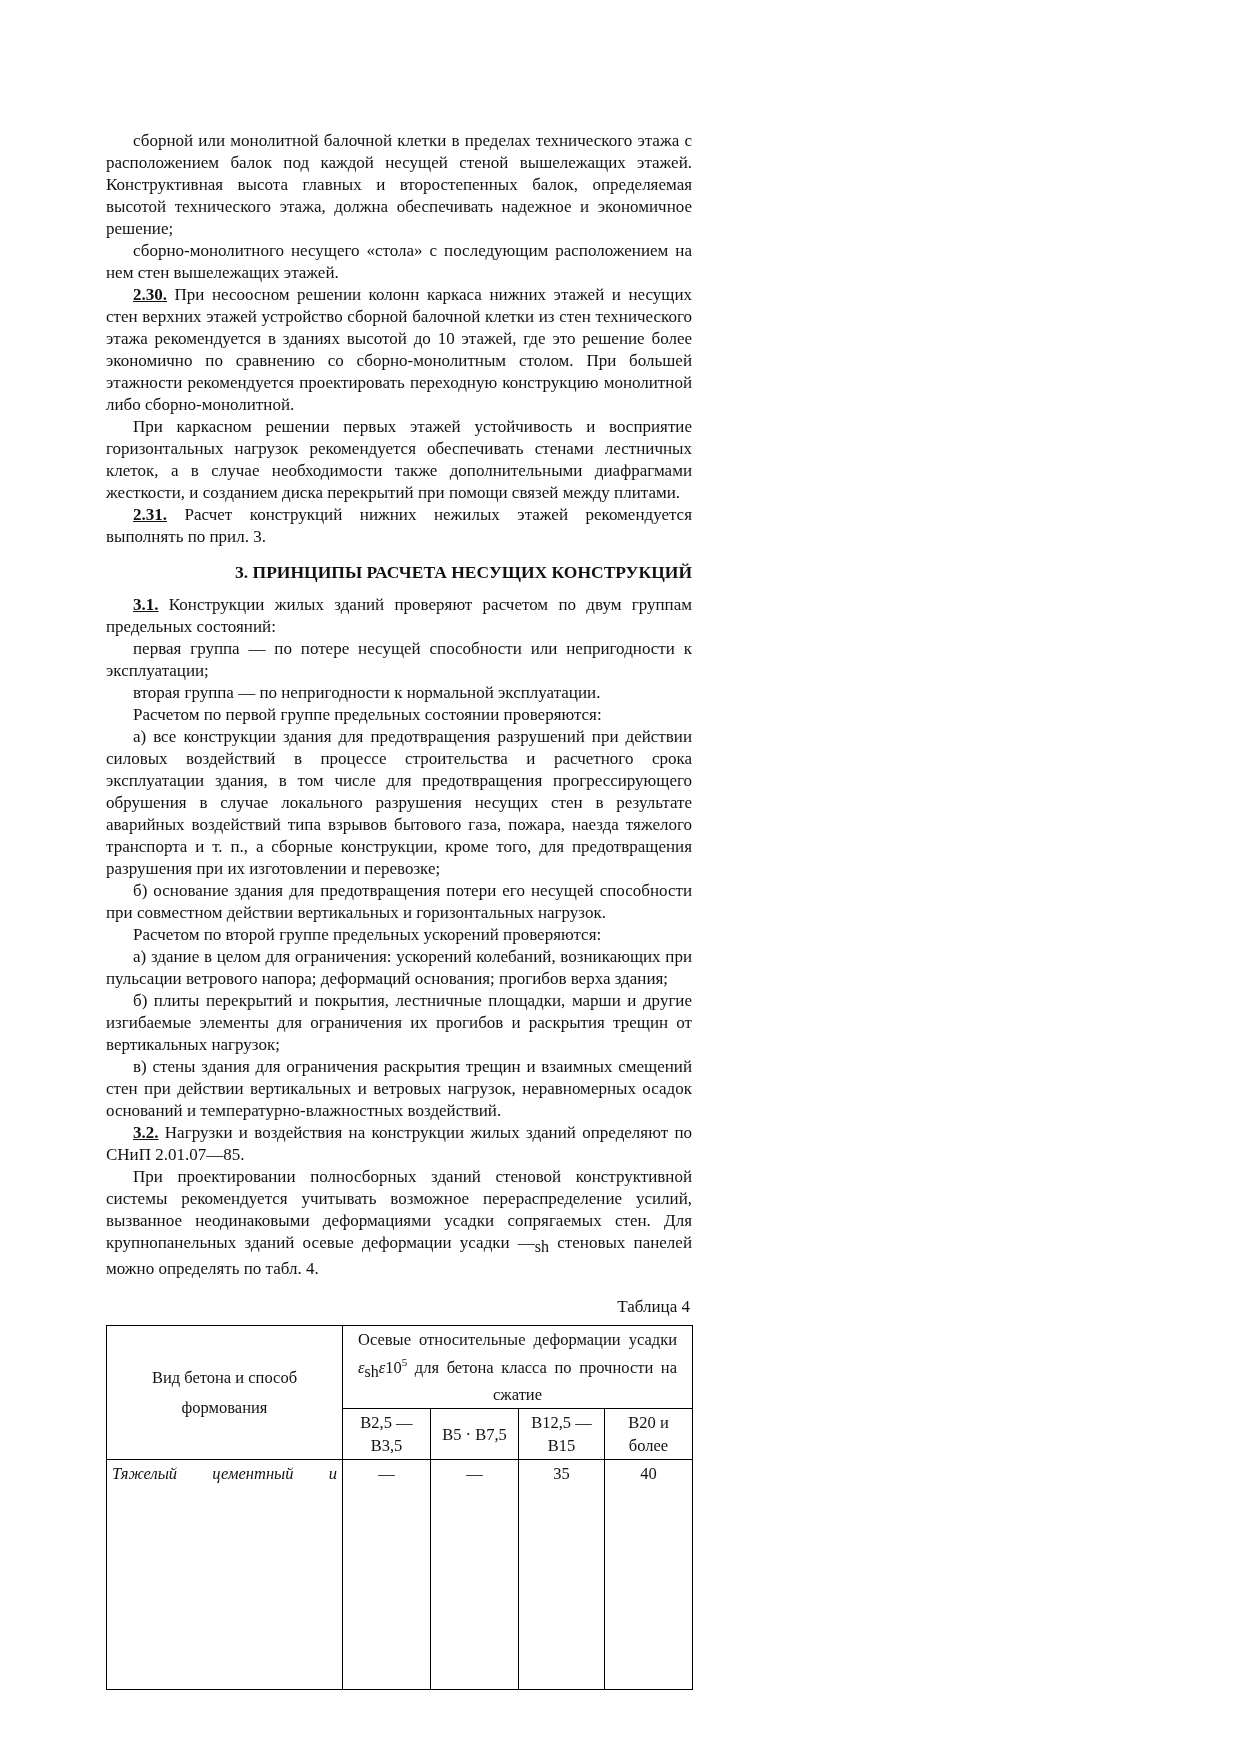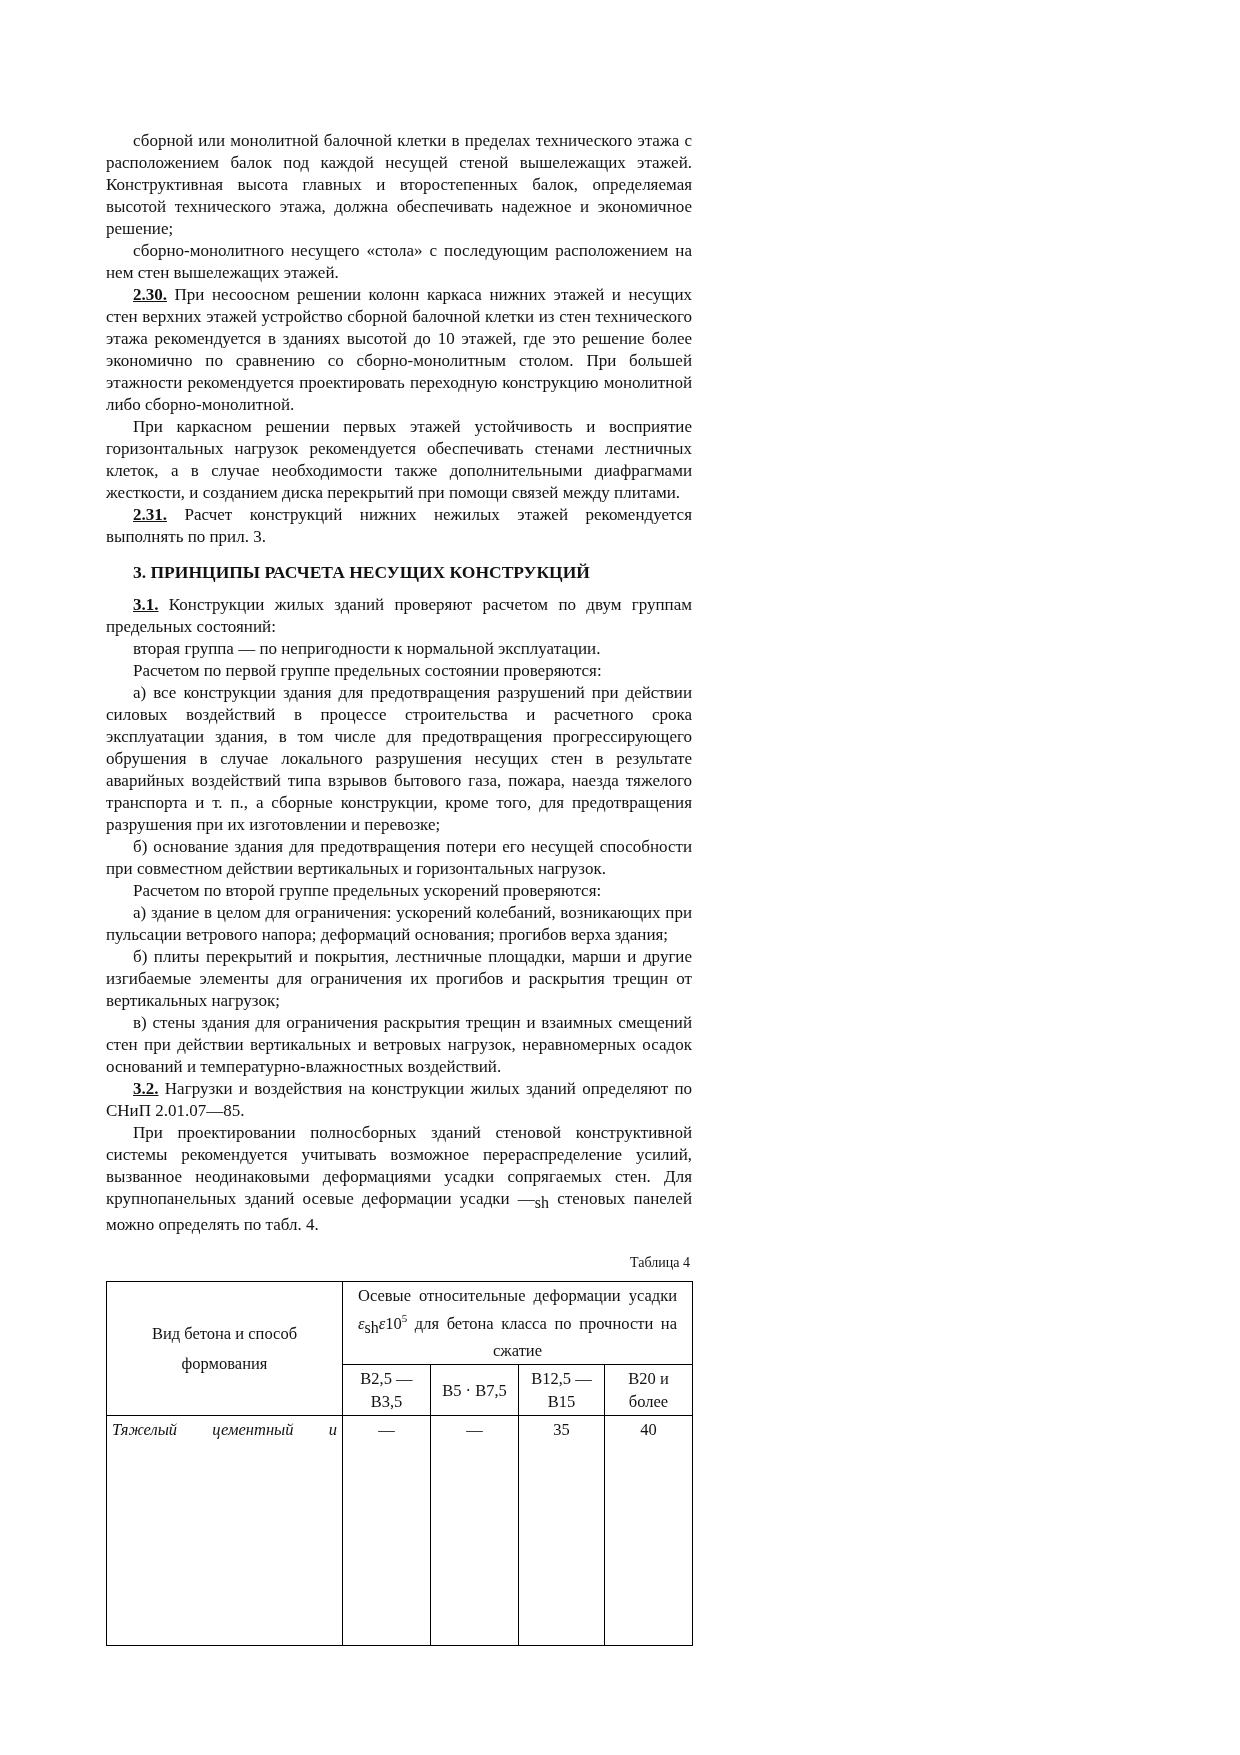--- a/index.html
+++ b/index.html
@@ -23,26 +23,26 @@
     text-align: justify;
   }
   p.para { margin: 0; text-indent: 27px; }
   p.para b { font-weight: bold; text-decoration: underline; }
   h2.heading {
     margin: 13px 0 11px 0;
     font-size: 17.5px;
     line-height: 22px;
     font-weight: bold;
     text-indent: 27px;
-    text-align: left;
+    text-align: right;
   }
   .table-caption {
     margin: 16px 2px 7px 0;
     text-align: right;
-    font-size: 14px;
+    font-size: 17px;
   }
   table.tbl { width: 100%; border-collapse: collapse; table-layout: fixed; }
   .tbl td {
     border: 1px solid #000000;
     padding: 2px 5px;
     font-size: 16.5px;
     line-height: 23px;
     text-align: center;
     vertical-align: middle;
   }
@@ -62,20 +62,21 @@
 
     <p class="para"><span>сборной или монолитной балочной клетки в пределах технического этажа с расположением балок под каждой несущей стеной вышележащих этажей. Конструктивная высота главных и второстепенных балок, определяемая высотой технического этажа, должна обеспечивать надежное и экономичное решение;</span></p>
     <p class="para"><span>сборно-монолитного несущего «стола» с последующим расположением на нем стен вышележащих этажей.</span></p>
     <p class="para"><b>2.30.</b> <span>При несоосном решении колонн каркаса нижних этажей и несущих стен верхних этажей устройство сборной балочной клетки из стен технического этажа рекомендуется в зданиях высотой до 10 этажей, где это решение более экономично по сравнению со сборно-монолитным столом. При большей этажности рекомендуется проектировать переходную конструкцию монолитной либо сборно-монолитной.</span></p>
     <p class="para"><span>При каркасном решении первых этажей устойчивость и восприятие горизонтальных нагрузок рекомендуется обеспечивать стенами лестничных клеток, а в случае необходимости также дополнительными диафрагмами жесткости, и созданием диска перекрытий при помощи связей между плитами.</span></p>
     <p class="para"><b>2.31.</b> <span>Расчет конструкций нижних нежилых этажей рекомендуется выполнять по прил. 3.</span></p>
 
     <h2 class="heading">3. ПРИНЦИПЫ РАСЧЕТА НЕСУЩИХ КОНСТРУКЦИЙ</h2>
 
     <p class="para"><b>3.1.</b> <span>Конструкции жилых зданий проверяют расчетом по двум группам предельных состояний:</span></p>
+    <p class="para"><span>первая группа — по потере несущей способности или непригодности к эксплуатации;</span></p>
     <p class="para"><span>вторая группа — по непригодности к нормальной эксплуатации.</span></p>
     <p class="para"><span>Расчетом по первой группе предельных состоянии проверяются:</span></p>
     <p class="para"><span>а) все конструкции здания для предотвращения разрушений при действии силовых воздействий в процессе строительства и расчетного срока эксплуатации здания, в том числе для предотвращения прогрессирующего обрушения в случае локального разрушения несущих стен в результате аварийных воздействий типа взрывов бытового газа, пожара, наезда тяжелого транспорта и т. п., а сборные конструкции, кроме того, для предотвращения разрушения при их изготовлении и перевозке;</span></p>
     <p class="para"><span>б) основание здания для предотвращения потери его несущей способности при совместном действии вертикальных и горизонтальных нагрузок.</span></p>
     <p class="para"><span>Расчетом по второй группе предельных ускорений проверяются:</span></p>
     <p class="para"><span>а) здание в целом для ограничения: ускорений колебаний, возникающих при пульсации ветрового напора; деформаций основания; прогибов верха здания;</span></p>
     <p class="para"><span>б) плиты перекрытий и покрытия, лестничные площадки, марши и другие изгибаемые элементы для ограничения их прогибов и раскрытия трещин от вертикальных нагрузок;</span></p>
     <p class="para"><span>в) стены здания для ограничения раскрытия трещин и взаимных смещений стен при действии вертикальных и ветровых нагрузок, неравномерных осадок оснований и температурно-влажностных воздействий.</span></p>
     <p class="para"><b>3.2.</b> <span>Нагрузки и воздействия на конструкции жилых зданий определяют по СНиП 2.01.07—85.</span></p>
 

